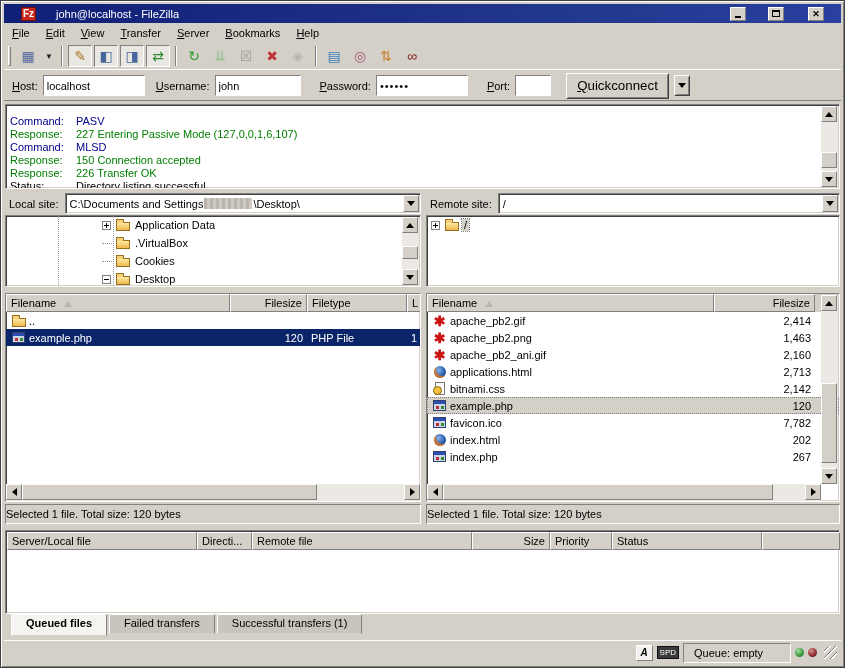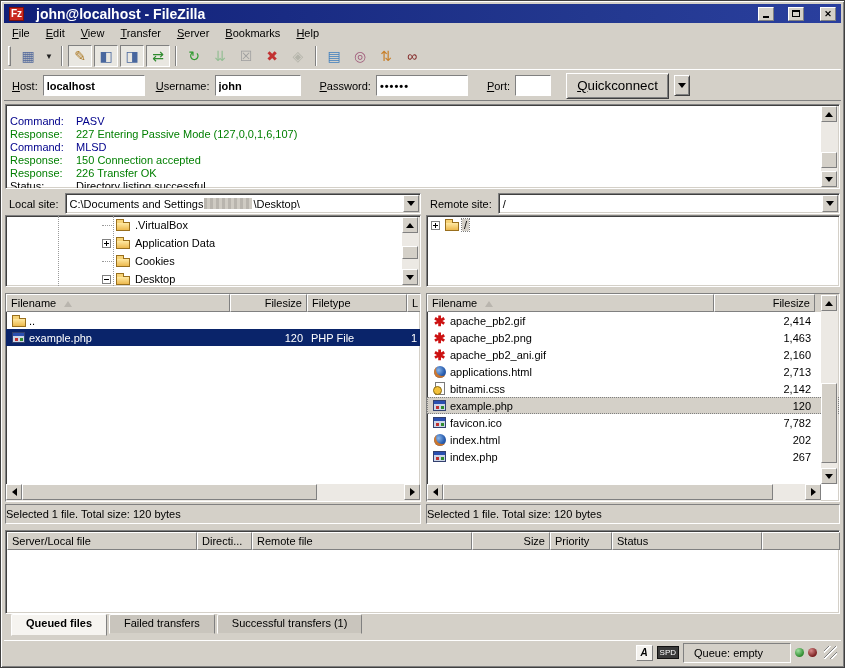--- a/index.html
+++ b/index.html
@@ -7,24 +7,24 @@
   .window{position:relative;width:845px;height:668px;background:#d4d0c8;
     border:1px solid #404040;box-shadow:inset 1px 1px 0 #fff, inset -1px -1px 0 #808080;
     overflow:hidden;font-size:11px;color:#000;}
   .raised{border:1px solid;border-color:#fff #404040 #404040 #fff;box-shadow:inset 1px 1px 0 #d4d0c8, inset -1px -1px 0 #808080;background:#d4d0c8;}
   .raised-thin{border:1px solid;border-color:#fff #808080 #808080 #fff;background:#d4d0c8;}
   .sunken{border:1px solid;border-color:#808080 #fff #fff #808080;box-shadow:inset 1px 1px 0 #404040, inset -1px -1px 0 #d4d0c8;}
 
   
   .titlebar{position:absolute;left:3px;top:3px;right:3px;height:19px;
     background:linear-gradient(90deg,#101f78 0%,#23388f 70%,#2a3f9e 100%);
-    display:flex;align-items:center;padding:0 5px;gap:12px;}
+    display:flex;align-items:center;padding:0 17px;gap:20px;}
   .fz-icon{width:15px;height:14px;background:#c8281e;color:#fff;font-weight:bold;font-size:10px;
     display:flex;align-items:center;justify-content:center;border:1px solid #7a0f0a;flex:none;}
-  .title-text{color:#fff;font-weight:bold;font-size:14px;flex:1;white-space:nowrap;}
+  .title-text{color:#fff;font-weight:normal;font-size:11px;flex:1;white-space:nowrap;}
   .winbtn{width:16px;height:14px;display:flex;align-items:center;justify-content:center;margin-left:2px;flex:none;font-size:9px;font-weight:bold;color:#000;}
   .winbtn .minbar{width:6px;height:2px;background:#000;margin-top:7px;}
   .winbtn .maxbox{width:8px;height:7px;border:1px solid #000;border-top-width:2px;}
 
   
   .menubar{position:absolute;left:3px;top:23px;right:3px;height:18px;display:flex;align-items:center;}
   .menu-item{display:inline-block;padding:2px 8px;}
   .menu-item::first-letter{text-decoration:underline;}
 
   
@@ -32,21 +32,21 @@
   .tb-grip{width:3px;height:20px;border:1px solid;border-color:#fff #808080 #808080 #fff;margin-right:4px;}
   .tb-btn{width:24px;height:22px;display:flex;align-items:center;justify-content:center;font-size:14px;margin:0 1px;border:1px solid transparent;}
   .tb-btn.narrow{width:14px;font-size:8px;}
   .tb-btn.pressed{border-color:#808080 #fff #fff #808080;background:#e9e7e1;}
   .tb-sep{width:2px;height:20px;border-left:1px solid #808080;border-right:1px solid #fff;margin:0 4px;}
 
   
   .qcbar{position:absolute;left:3px;top:70px;right:3px;height:30px;display:flex;align-items:center;gap:5px;padding-left:8px;border-bottom:1px solid #808080;}
   .qc-label{display:inline-block;}
   .qc-label::first-letter{text-decoration:underline;}
-  .qc-input{height:19px;border:0;outline:none;padding:1px 3px;font-size:11px;background:#fff;font-weight:bold;}
+  .qc-input{height:19px;border:0;outline:none;padding:1px 3px;font-size:11px;background:#fff;}
   .fieldwrap{display:inline-flex;}
   .qc-btn{height:21px;padding:12px 10px;font-weight:normal;display:flex;align-items:center;}
   .qc-btn span{display:inline-block;}
   .qc-btn span::first-letter{text-decoration:underline;}
   .qc-drop{width:16px;height:21px;display:flex;align-items:center;justify-content:center;}
 
   
   .logpane{position:absolute;left:4px;top:103px;right:4px;height:85px;background:#fff;overflow:hidden;}
   .log-line{display:flex;line-height:13px;white-space:nowrap;}
   .log-label{width:70px;flex:none;padding-left:4px;}
@@ -295,33 +295,33 @@
         </span>
     </span>
   </div>
 
   <div class="treepane sunken" style="left:4px;width:416px;">
     <div class="guide" style="left:52px"></div>
     <div class="guide" style="left:107px"></div>
     <div id="localtree">
         <div class="trow">
           <span class="indent" style="width: 96px;"></span>
+          <span class="expander plus"></span>
+          <span class="ic ic-folder">
+            <i></i>
+          </span>
+          <span class="tree-label">Application Data</span>
+        </div>
+        <div class="trow">
+          <span class="indent" style="width: 96px;"></span>
           <span class="connector"></span>
           <span class="ic ic-folder">
             <i></i>
           </span>
           <span class="tree-label">.VirtualBox</span>
-        </div>
-        <div class="trow">
-          <span class="indent" style="width: 96px;"></span>
-          <span class="expander plus"></span>
-          <span class="ic ic-folder">
-            <i></i>
-          </span>
-          <span class="tree-label">Application Data</span>
         </div>
         <div class="trow">
           <span class="indent" style="width: 96px;"></span>
           <span class="connector"></span>
           <span class="ic ic-folder">
             <i></i>
           </span>
           <span class="tree-label">Cookies</span>
         </div>
         <div class="trow">

